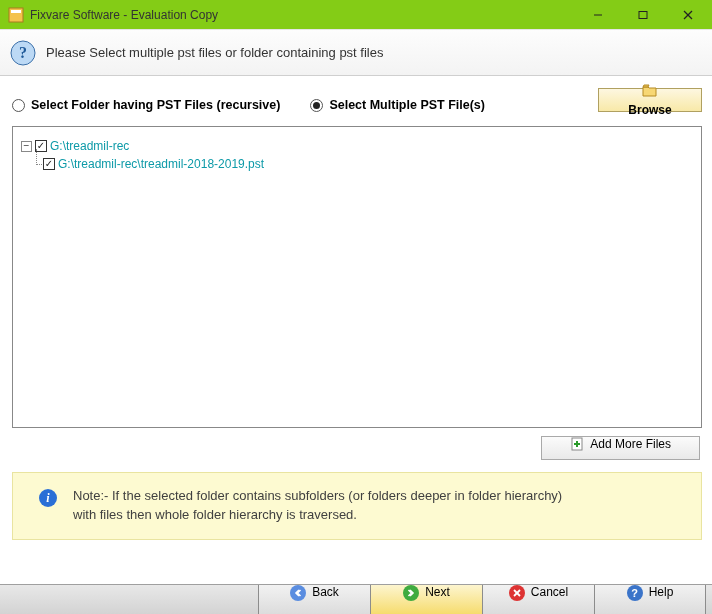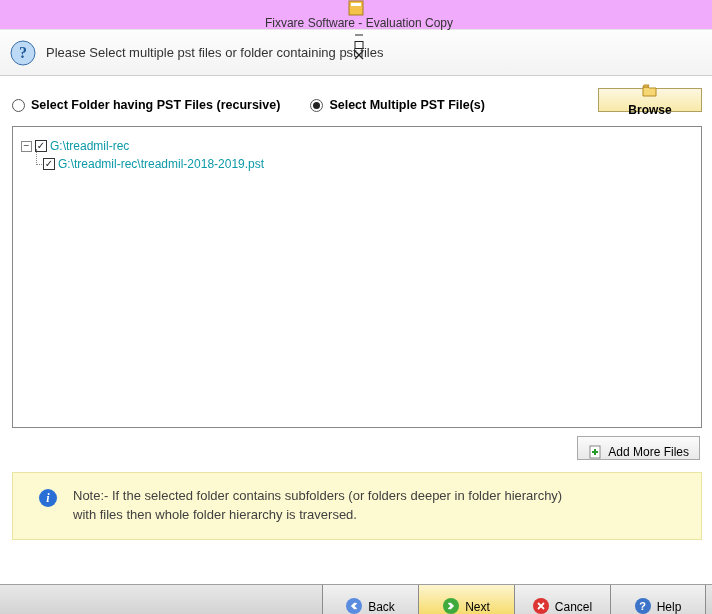--- a/index.html
+++ b/index.html
@@ -1,18 +1,18 @@
 <!DOCTYPE html>
 <html><head>
 <meta charset="utf-8">
 <style>
 * { box-sizing: border-box; margin: 0; padding: 0; }
 body { font-family: "Segoe UI", Tahoma, sans-serif; font-size: 12px; background: #fff; width: 712px; height: 614px; overflow: hidden; position: relative; }
 
-.titlebar { height: 30px; background: #f0abfc; display: flex; align-items: center; padding: 0 2px 0 8px; border-bottom: 1px solid #e5e5e5; flex-direction: column; }
+.titlebar { height: 30px; background: #84cc16; display: flex; align-items: center; padding: 0 2px 0 8px; border-bottom: 1px solid #e5e5e5; }
 .titlebar .app-icon { width: 16px; height: 16px; margin-right: 6px; display: inline-flex; }
 .titlebar .title { color: #333; font-size: 12px; }
 .titlebar .spacer { flex: 1; }
 .win-btn { width: 45px; height: 29px; display: flex; align-items: center; justify-content: center; color: #222; cursor: default; }
 
 .header-band { height: 46px; background: linear-gradient(#fdfdfd,#f3f3f3); border-bottom: 1px solid #cfcfcf; display: flex; align-items: center; padding: 0 10px; gap: 10px; }
 .help-circle { width: 26px; height: 26px; display: inline-flex; }
 .header-band .htxt { font-size: 13px; color: #333; }
 
 .content { padding: 12px 10px 8px 12px; }
@@ -27,28 +27,28 @@
 
 .tree-panel { margin-top: 14px; height: 302px; border: 1px solid #888; background: #fff; padding: 10px 8px; overflow: auto; }
 .tree-node { display: flex; align-items: center; gap: 3px; color: #0d9aa8; font-size: 12px; line-height: 18px; }
 .tree-node.child { margin-left: 22px; position: relative; }
 .tree-node.child::before { content: ""; position: absolute; left: -7px; top: -6px; height: 16px; border-left: 1px dotted #888; }
 .tree-node.child::after { content: ""; position: absolute; left: -7px; top: 9px; width: 6px; border-top: 1px dotted #888; }
 .expander { width: 11px; height: 11px; border: 1px solid #888; display: inline-flex; align-items: center; justify-content: center; font-size: 10px; line-height: 1; color: #333; cursor: default; }
 .chk { width: 12px; height: 12px; border: 1px solid #333; display: inline-flex; align-items: center; justify-content: center; font-size: 10px; color: #222; background: #fff; }
 
 .add-more-row { display: flex; justify-content: flex-end; margin-top: 8px; padding-right: 2px; }
-.add-more-btn { height: 24px; padding: 0 10px; border: 1px solid #a9a9a9; background: linear-gradient(#fbfbfb,#e9e9e9); display: flex; align-items: flex-end; gap: 6px; font-size: 12px; cursor: default; }
+.add-more-btn { height: 24px; padding: 0 28px; border: 1px solid #a9a9a9; background: linear-gradient(#fbfbfb,#e9e9e9); display: flex; align-items: flex-start; gap: 6px; font-size: 12px; cursor: default; }
 
 .note-box { margin-top: 12px; background: #fdfad1; border: 1px solid #e9e4a0; padding: 14px 18px; display: flex; gap: 16px; align-items: flex-start; }
 .info-icon { width: 18px; height: 18px; border-radius: 50%; background: #2a6fd6; color: #fff; display: inline-flex; align-items: center; justify-content: center; font-style: italic; font-weight: bold; font-family: Georgia, serif; flex-shrink: 0; margin-top: 2px; margin-left: 8px; }
 .note-text { font-size: 13px; color: #404040; line-height: 1.45; }
 
 .footer { position: absolute; left: 0; right: 0; bottom: 0; height: 30px; border-top: 1px solid #9f9f9f; background: linear-gradient(#e8e8e8,#d3d3d3); display: flex; align-items: stretch; justify-content: flex-end; padding-right: 6px; gap: 0; }
-.fbtn { width: 96px; border-left: 1px solid #8c8c8c; display: flex; align-items: flex-end; justify-content: center; gap: 6px; font-size: 12px; cursor: default; }
+.fbtn { width: 112px; border-left: 1px solid #8c8c8c; display: flex; align-items: flex-start; justify-content: center; gap: 6px; font-size: 12px; cursor: default; }
 .fbtn.back { background: linear-gradient(#f2f2f2,#dcdcdc); }
 .fbtn.next { background: linear-gradient(#fdf5cf,#f6dc6e); }
 .fbtn.cancel { background: linear-gradient(#f2f2f2,#dcdcdc); }
 .fbtn.help { background: linear-gradient(#f2f2f2,#dcdcdc); border-right: 1px solid #8c8c8c; }
 .circ-icon { width: 16px; height: 16px; border-radius: 50%; display: inline-flex; align-items: center; justify-content: center; color: #fff; font-size: 11px; font-weight: bold; }
 
 svg { display: block; }
 </style>
 </head>
 <body>

